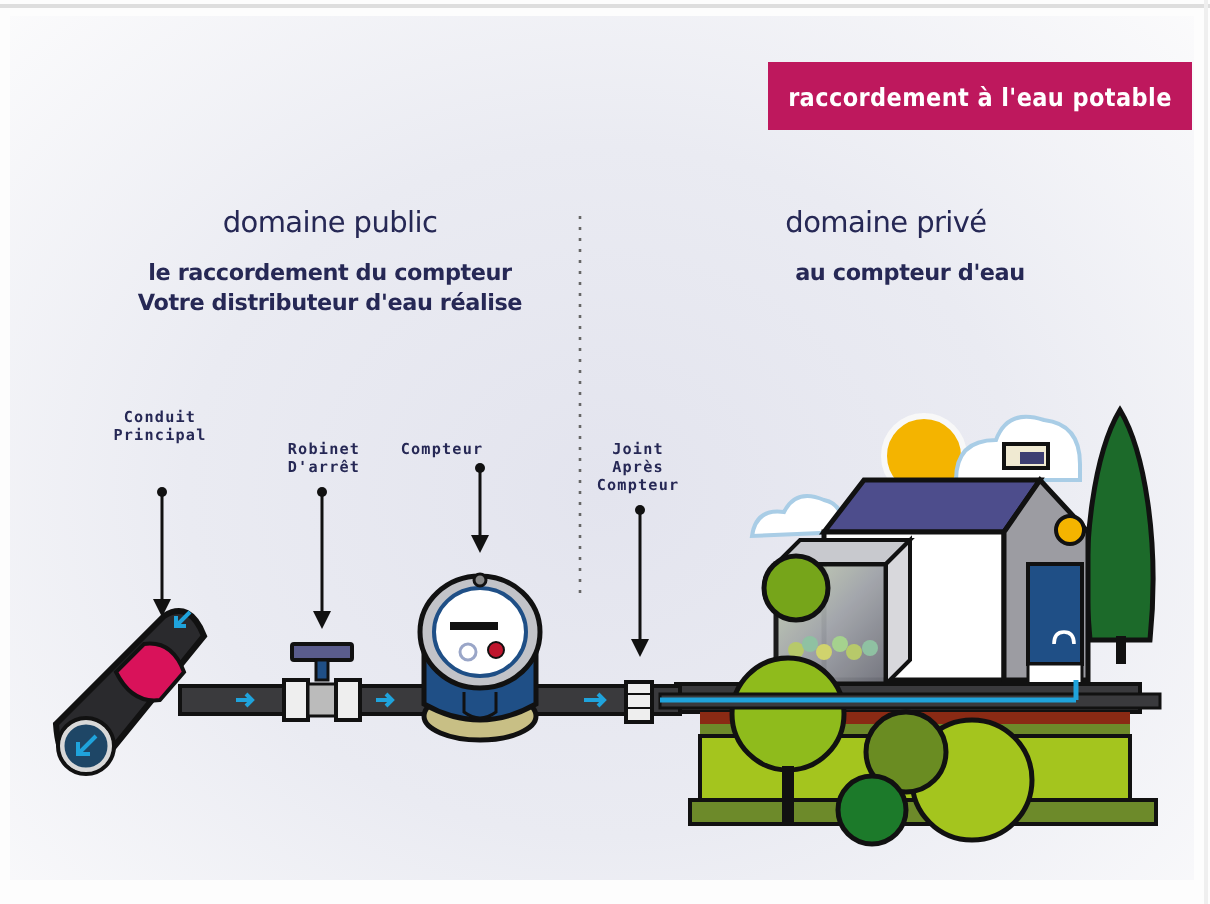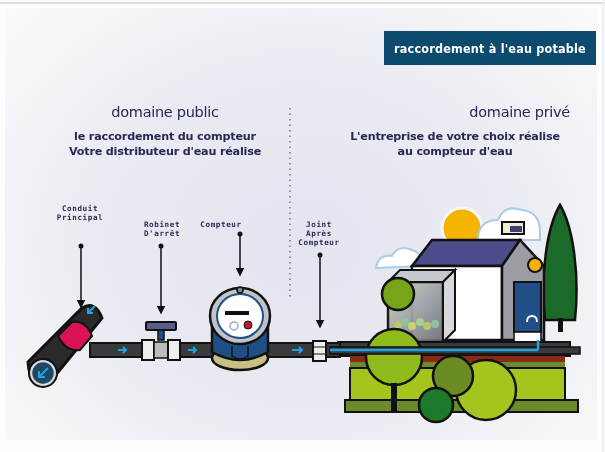--- a/index.html
+++ b/index.html
@@ -9,21 +9,21 @@
       font-family: "DejaVu Sans", sans-serif;
     }
     .topline { position: absolute; left: 0; top: 2px; width: 605px; height: 2px; background: #dedede; }
     .rightline { position: absolute; left: 602px; top: 0; width: 2px; height: 452px; background: #efefef; }
     .panel {
       position: absolute; left: 5px; top: 8px; width: 592px; height: 432px;
       background: radial-gradient(ellipse 70% 80% at 50% 55%, #e3e4ee 0%, #eaebf2 50%, #fbfbfc 100%);
     }
     .title-badge {
       position: absolute; left: 384px; top: 31px; width: 212px; height: 34px;
-      background: #0c4a6e; color: #fff;
+      background: #be185d; color: #fff;
       display: flex; align-items: center; justify-content: center;
       font-family: "DejaVu Sans Condensed", "DejaVu Sans", sans-serif;
       font-weight: bold; font-size: 12.5px; letter-spacing: 0.2px;
     }
     .heading {
       position: absolute; color: #262855; font-weight: normal; text-align: center;
       font-size: 14.5px; letter-spacing: -0.3px;
     }
     .desc {
       position: absolute; color: #262855; font-weight: bold; text-align: center;
@@ -44,23 +44,22 @@
 <div class="panel"></div>
 
 <div class="title-badge">raccordement à l'eau potable</div>
 
 <div class="heading" style="left:60px; top:104px; width:210px;">domaine public</div>
 <div class="desc" style="left:40px; top:129px; width:250px;">
   <div>le raccordement du compteur</div>
   <div>Votre distributeur d'eau réalise</div>
 </div>
 
-<div class="heading" style="left:340px; top:104px; width:230px;text-align:right;">domaine privé</div>
+<div class="heading" style="left:328px; top:104px; width:230px;">domaine privé</div>
 <div class="desc" style="left:325px; top:129px; width:260px;">
-  <div>L'entreprise de votre choix réalise</div>
   <div>au compteur d'eau</div>
 </div>
 
 <div class="label" style="left:50px; top:204px; width:60px;">
   <div>Conduit</div>
   <div>Principal</div>
 </div>
 <div class="label" style="left:132px; top:220px; width:60px;">
   <div>Robinet</div>
   <div>D'arrêt</div>

